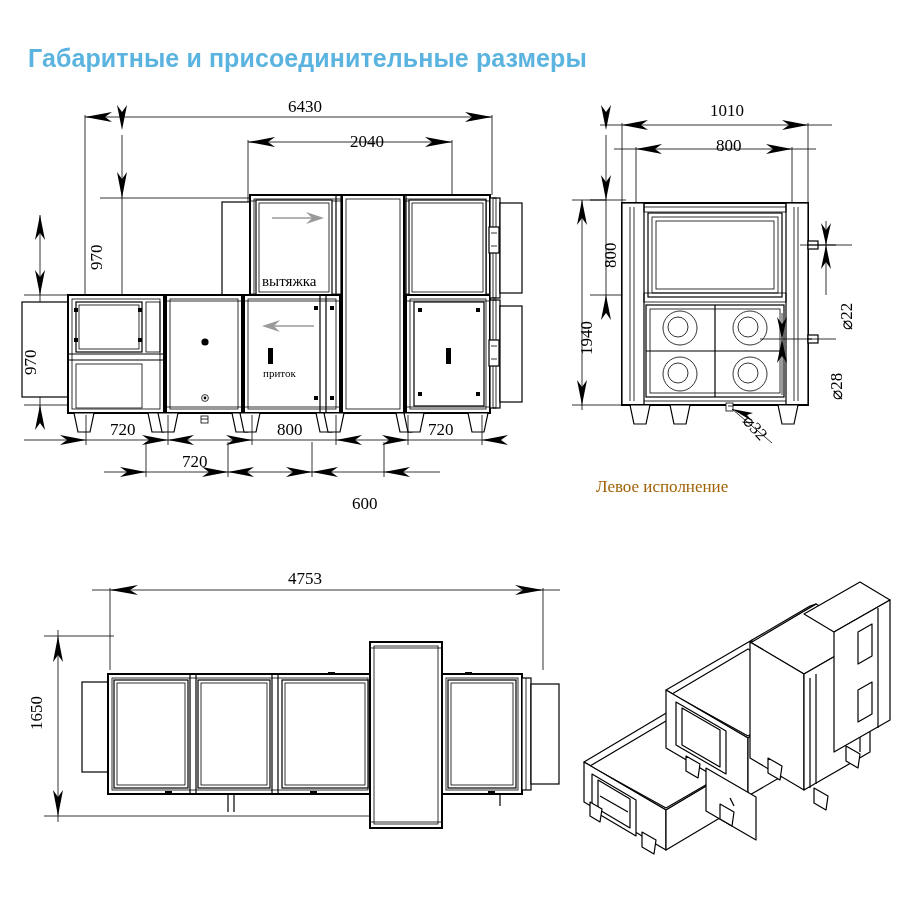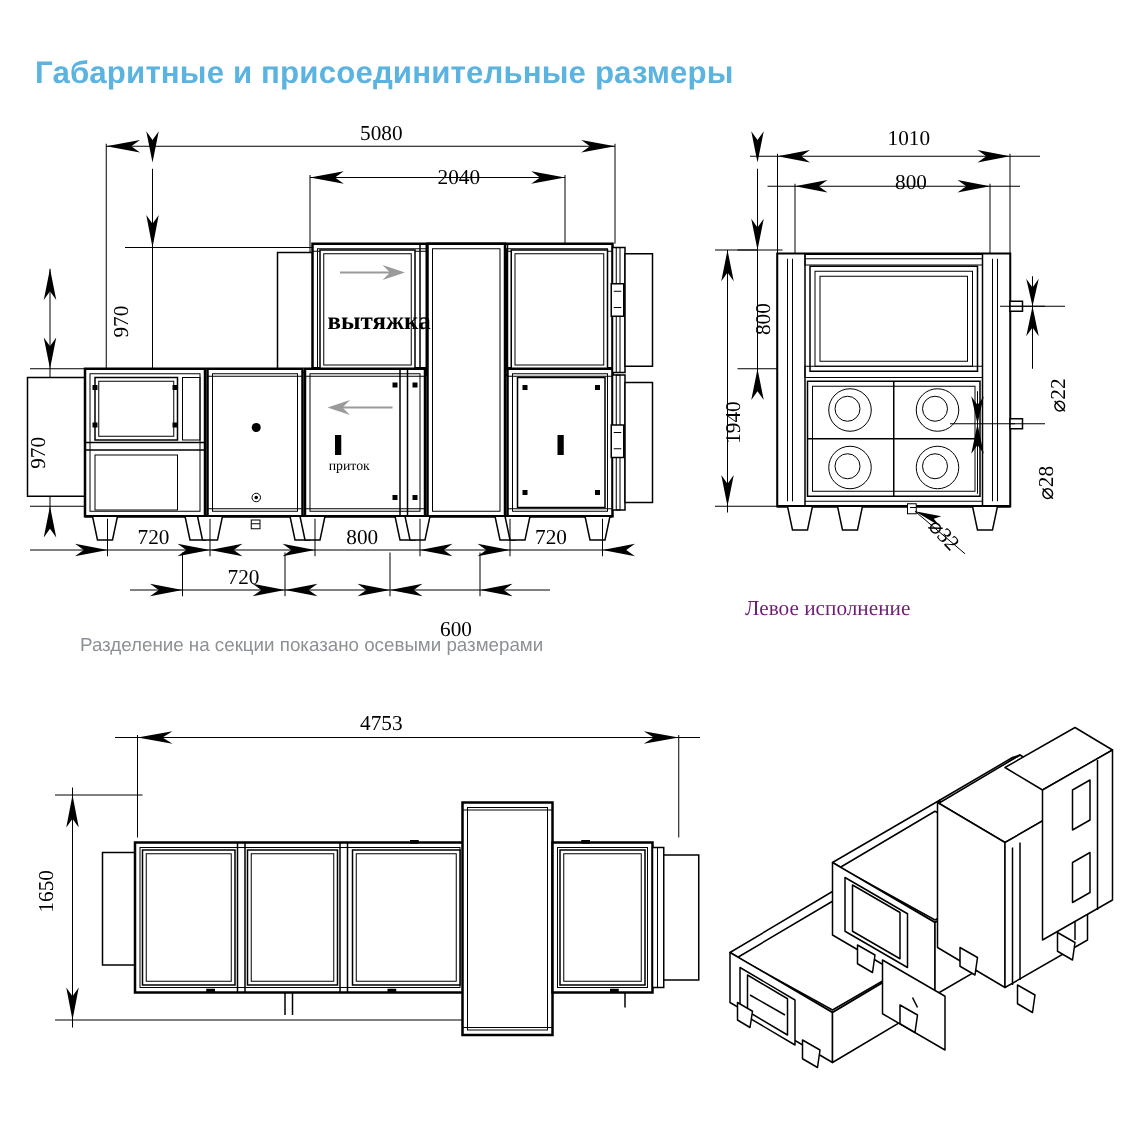--- a/index.html
+++ b/index.html
@@ -8,21 +8,21 @@
 
   #page{position:absolute;left:0;top:0;width:900px;height:900px;}
 
   .title{position:absolute;left:28px;top:44px;font-family:"Liberation Sans",sans-serif;
          font-weight:bold;font-size:25px;color:#5BB3E0;letter-spacing:.1px;white-space:nowrap;}
 
   .note{position:absolute;left:64px;top:508px;font-family:"Liberation Sans",sans-serif;
         font-size:15px;color:#8d9196;white-space:nowrap;}
 
   .caption{position:absolute;left:596px;top:477px;font-family:"Liberation Serif",serif;
-           font-size:17px;color:#701a75;white-space:nowrap;}
+           font-size:17px;color:#a16207;white-space:nowrap;}
 
   .dim{position:absolute;font-family:"Liberation Serif",serif;font-size:17px;color:#000;
        white-space:nowrap;line-height:1;}
   .dim.v{transform:rotate(-90deg);transform-origin:left top;}
 
   svg{position:absolute;left:0;top:0;overflow:visible;}
   .ln{stroke:#000;fill:none;}
   .thin{stroke-width:.8;}
   .med{stroke-width:1.2;}
   .thick{stroke-width:2;}
@@ -222,34 +222,33 @@
       <line class="dimline" x1="384" y1="352" x2="384" y2="387"></line>
       <polygon class="arrowdark" points="146,382 120,377 127,382 120,387"></polygon>
       <polygon class="arrowdark" points="228,382 254,377 247,382 254,387"></polygon>
       <polygon class="arrowdark" points="228,382 202,377 209,382 202,387"></polygon>
       <polygon class="arrowdark" points="312,382 286,377 293,382 286,387"></polygon>
       <polygon class="arrowdark" points="312,382 338,377 331,382 338,387"></polygon>
       <polygon class="arrowdark" points="384,382 410,377 403,382 410,387"></polygon>
     </g>
   </svg>
 
-  <div class="dim" style="left:288px;top:98px;">5080</div>
+  <div class="dim" style="left:288px;top:98px;">6430</div>
   <div class="dim" style="left:350px;top:133px;text-align:center;">2040</div>
   <div class="dim v" style="left:88px;top:270px;">970</div>
   <div class="dim v" style="left:22px;top:375px;">970</div>
   <div class="dim" style="left:110px;top:421px;">720</div>
   <div class="dim" style="left:277px;top:421px;">800</div>
   <div class="dim" style="left:428px;top:421px;">720</div>
   <div class="dim" style="left:182px;top:453px;">720</div>
   <div class="dim" style="left:352px;top:453px;margin-top:42px;">600</div>
 
-  <div class="dim" style="left:262px;top:247px;font-size:20px;font-weight:bold;">вытяжка</div>
+  <div class="dim" style="left:262px;top:274px;font-size:15px;">вытяжка</div>
   <div class="dim" style="left:263px;top:368px;font-size:11px;">приток</div>
 
-  <div class="note">Разделение на секции показано осевыми размерами</div>
 
   <svg width="340" height="400" viewBox="0 0 340 400" style="left:560px;top:95px;">
 
     <g>
       <line class="dimline" x1="62" y1="28" x2="62" y2="110"></line>
       <line class="dimline" x1="248" y1="28" x2="248" y2="110"></line>
       <line class="dimline" x1="40" y1="30" x2="272" y2="30"></line>
       <polygon class="arrowdark" points="62,30 88,25 81,30 88,35"></polygon>
       <polygon class="arrowdark" points="248,30 222,25 229,30 222,35"></polygon>
     </g>

